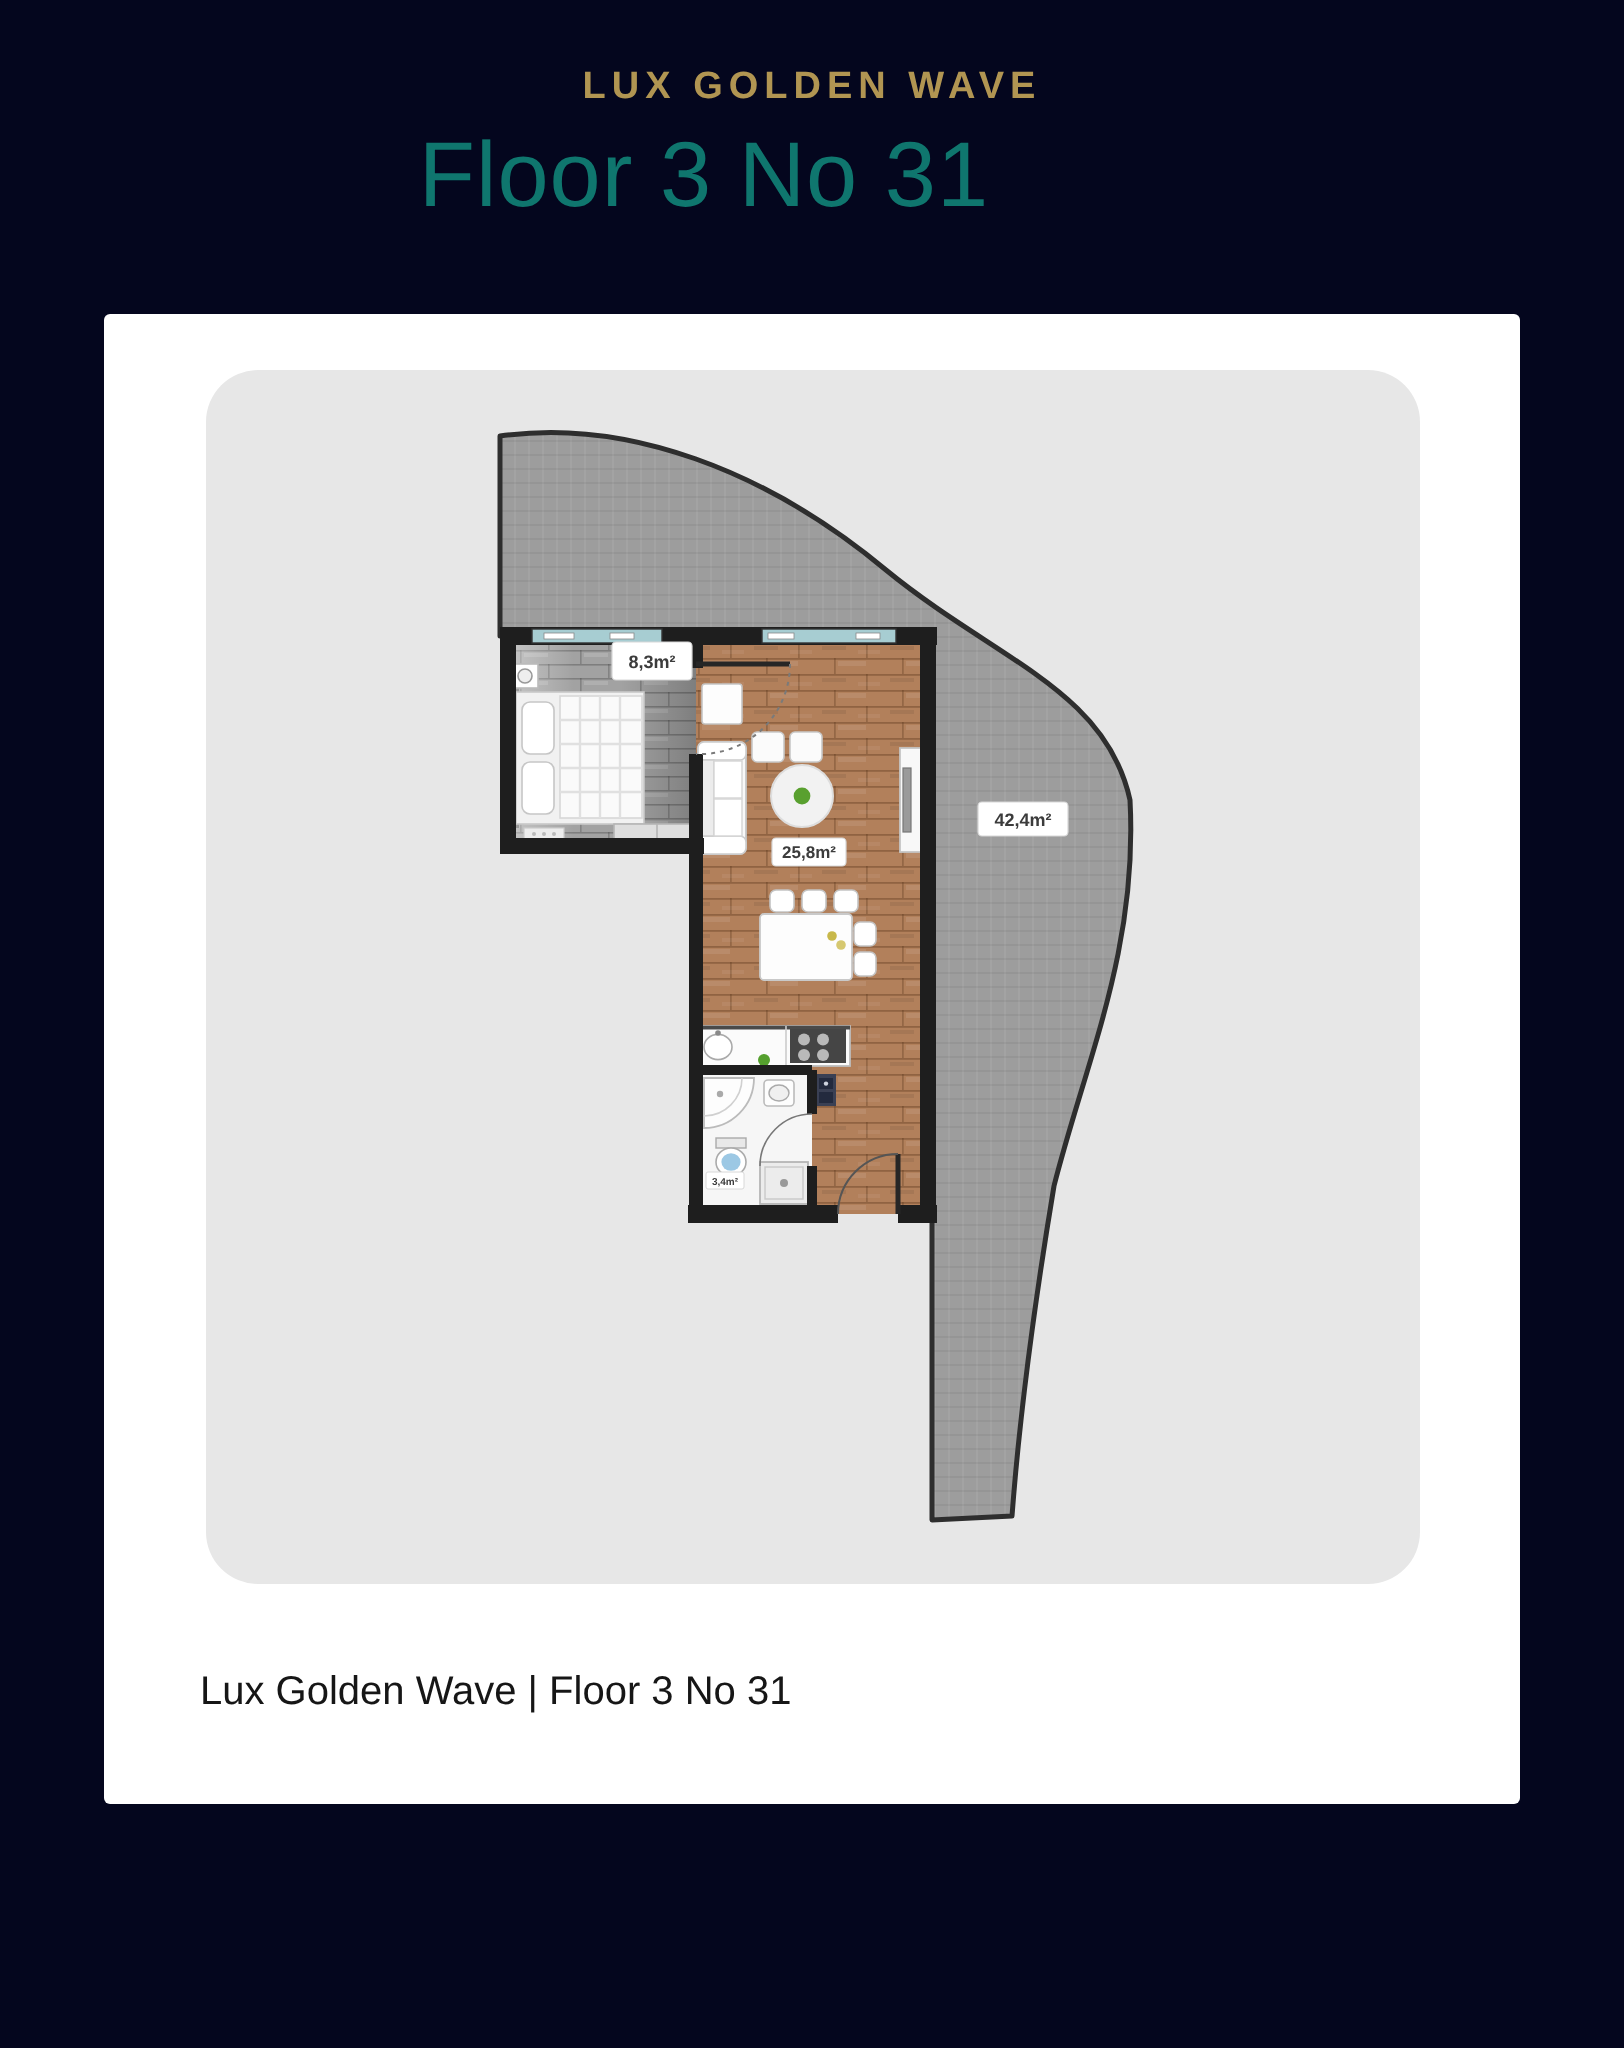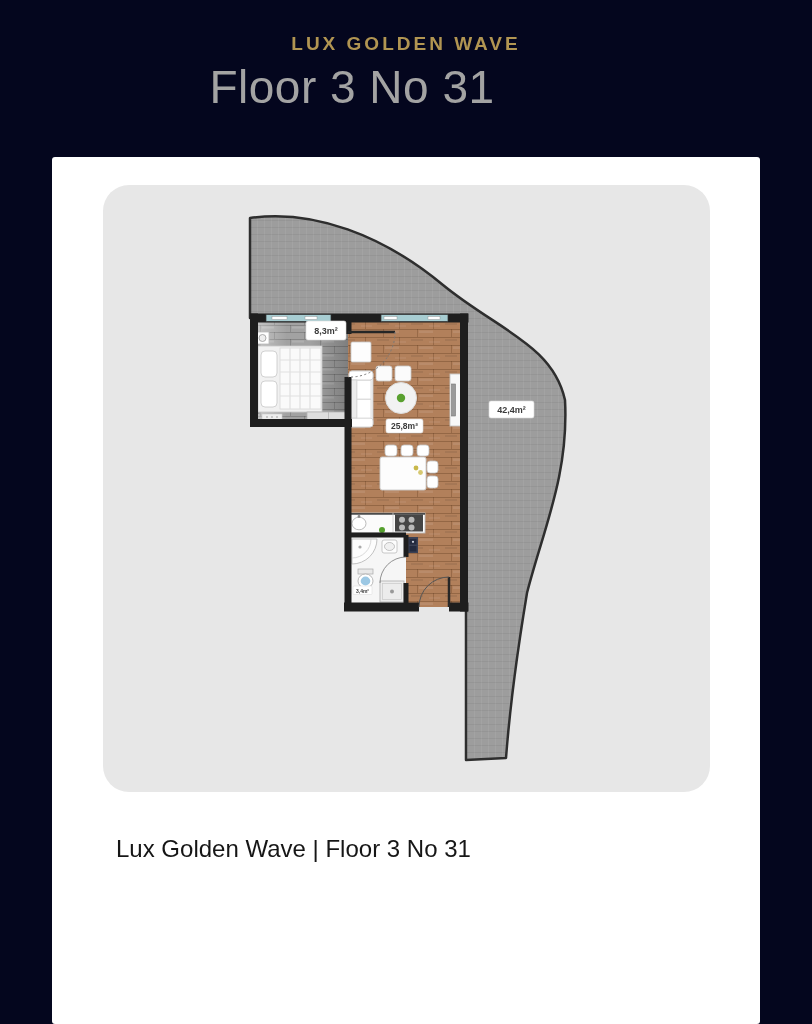--- a/index.html
+++ b/index.html
@@ -7,33 +7,33 @@
     width:812px; height:1024px; position:relative; overflow:hidden;
     background:#04061e;
     font-family:"Liberation Sans", sans-serif;
   }
   .brand {
     position:absolute; top:33px; left:0; width:812px; text-align:center;
     color:#b19552; font-size:19px; font-weight:700; letter-spacing:3px;
   }
   .title {
     position:absolute; top:60px; left:0; width:704px; text-align:center;
-    color:#a3a3a3; font-size:46px; font-weight:500; letter-spacing:0.5px;
+    color:#0f766e; font-size:46px; font-weight:500; letter-spacing:0.5px;
   }
   .card {
-    position:absolute; left:52px; top:157px; width:708px; height:867px;
+    position:absolute; left:52px; top:157px; width:708px; height:745px;
     background:#ffffff; border-radius:3px;
   }
   .plan-wrap {
     position:absolute; left:51px; top:28px; width:607px; height:607px;
     background:#e7e7e7; border-radius:26px; overflow:hidden;
   }
   .caption {
     position:absolute; left:48px; top:678px;
-    color:#161616; font-size:24px; font-weight:400;margin-left:16px;
+    color:#161616; font-size:20px; font-weight:400;
   }
   .price {
     position:absolute; left:48px; top:733px;
     color:#0b0b0b; font-size:31px; font-weight:700; letter-spacing:0.5px;
   }
   svg text { font-family:"Liberation Sans", sans-serif; font-weight:700; fill:#3c3c3c; }
 </style>
 </head>
 <body>
 

